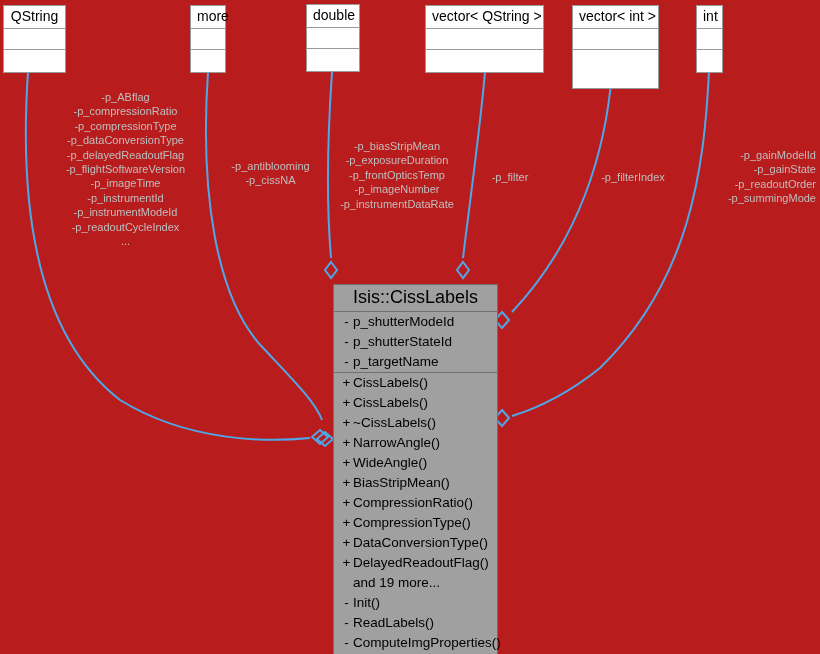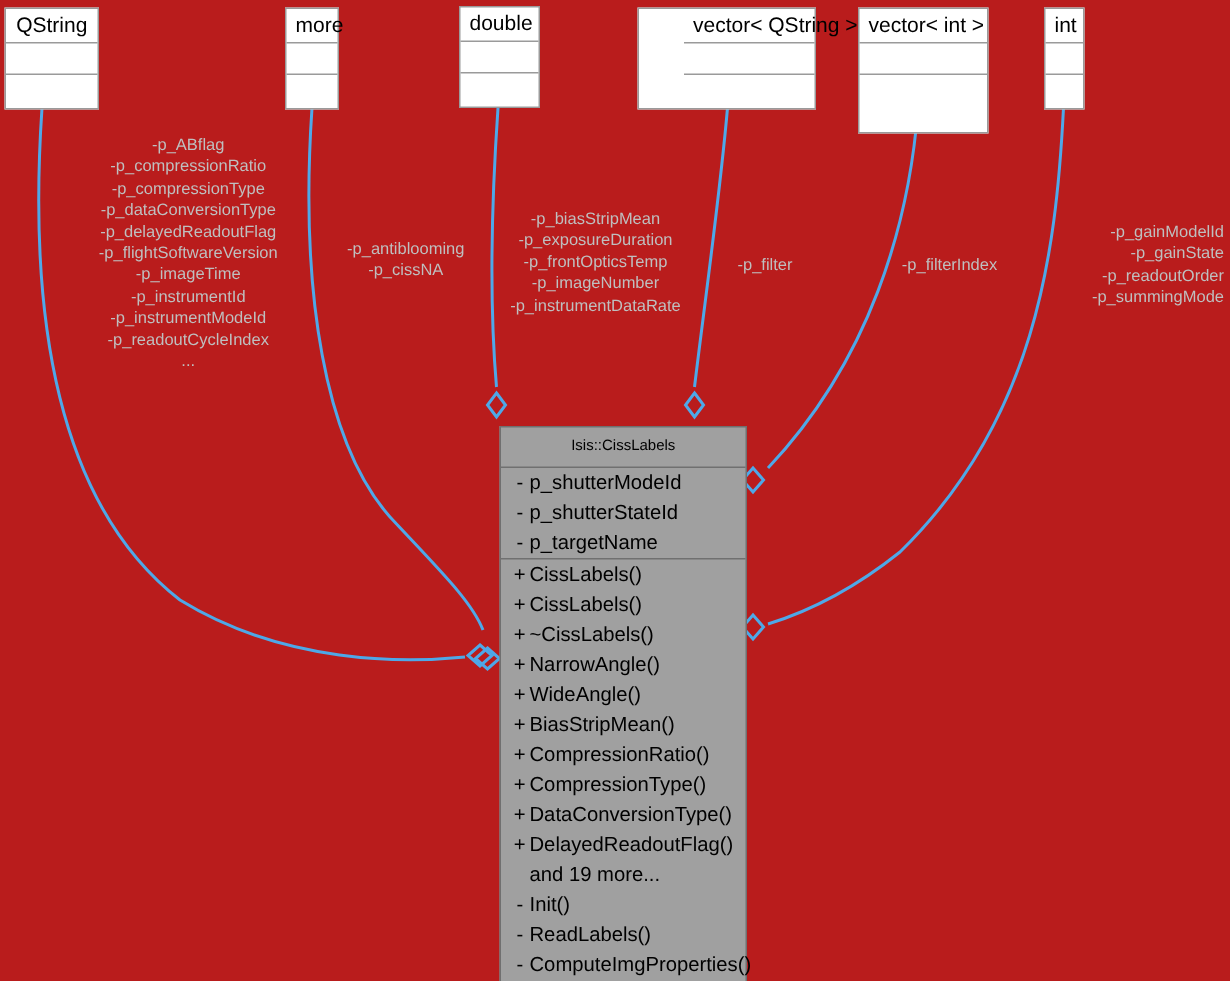--- a/index.html
+++ b/index.html
@@ -55,21 +55,21 @@
     position: absolute;
     background: #a0a0a0;
     border: 1px solid #707070;
     box-sizing: border-box;
     z-index: 4;
     display: flex;
     flex-direction: column;
   }
   .class-box .cb-title {
     text-align: center;
-    font-size: 10px;
+    font-size: 18px;
     color: #000000;
     line-height: 15px;
     padding: 5px 6px 6px 6px;
     border-bottom: 1px solid #707070;
     white-space: nowrap;
   }
   .class-box .cb-section {
     padding: 0;
   }
   .class-box .cb-sep {
@@ -151,21 +151,21 @@
     <div class="tb-attrs"></div>
     <div class="tb-ops"></div>
   </div>
 
   <div class="type-box" style="left:306px; top:4px; width:54px; height:68px;">
     <div class="tb-title">double</div>
     <div class="tb-attrs"></div>
     <div class="tb-ops"></div>
   </div>
 
-  <div class="type-box" style="left:425px; top:5px; width:119px; height:68px;padding-left:30px;">
+  <div class="type-box" style="left:425px; top:5px; width:119px; height:68px;">
     <div class="tb-title">vector&lt; QString &gt;</div>
     <div class="tb-attrs"></div>
     <div class="tb-ops"></div>
   </div>
 
   <div class="type-box" style="left:572px; top:5px; width:87px; height:84px;">
     <div class="tb-title">vector&lt; int &gt;</div>
     <div class="tb-attrs"></div>
     <div class="tb-ops"></div>
   </div>

